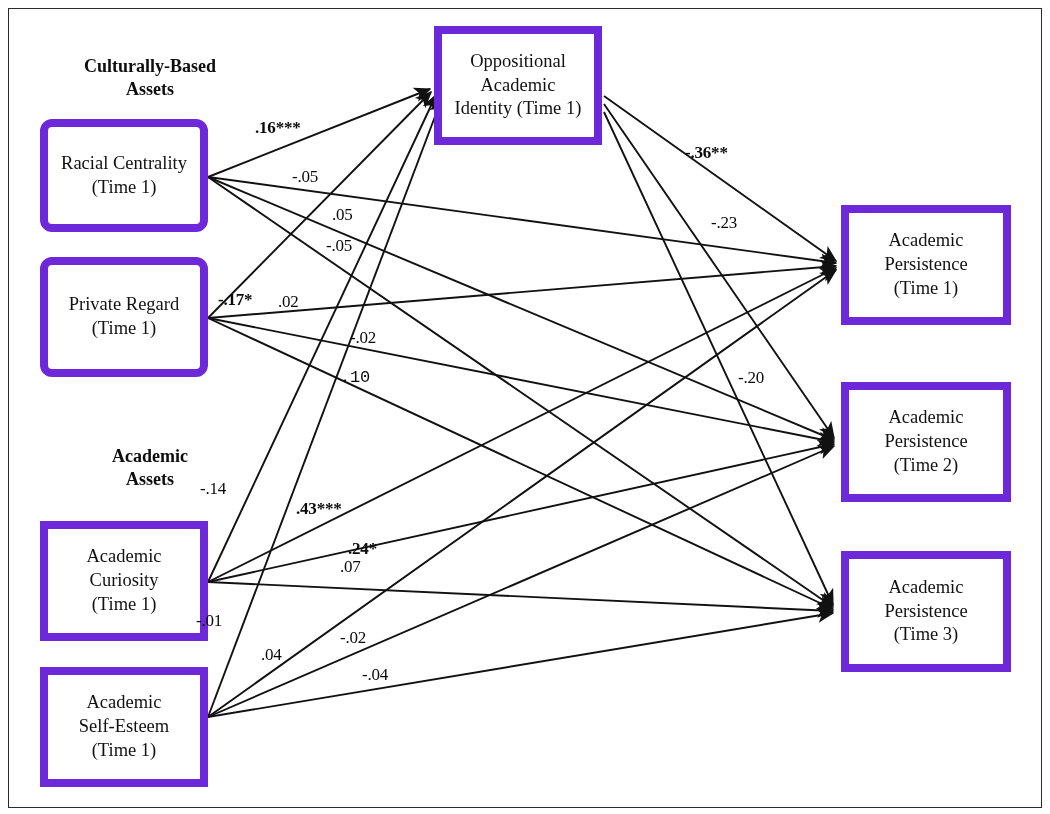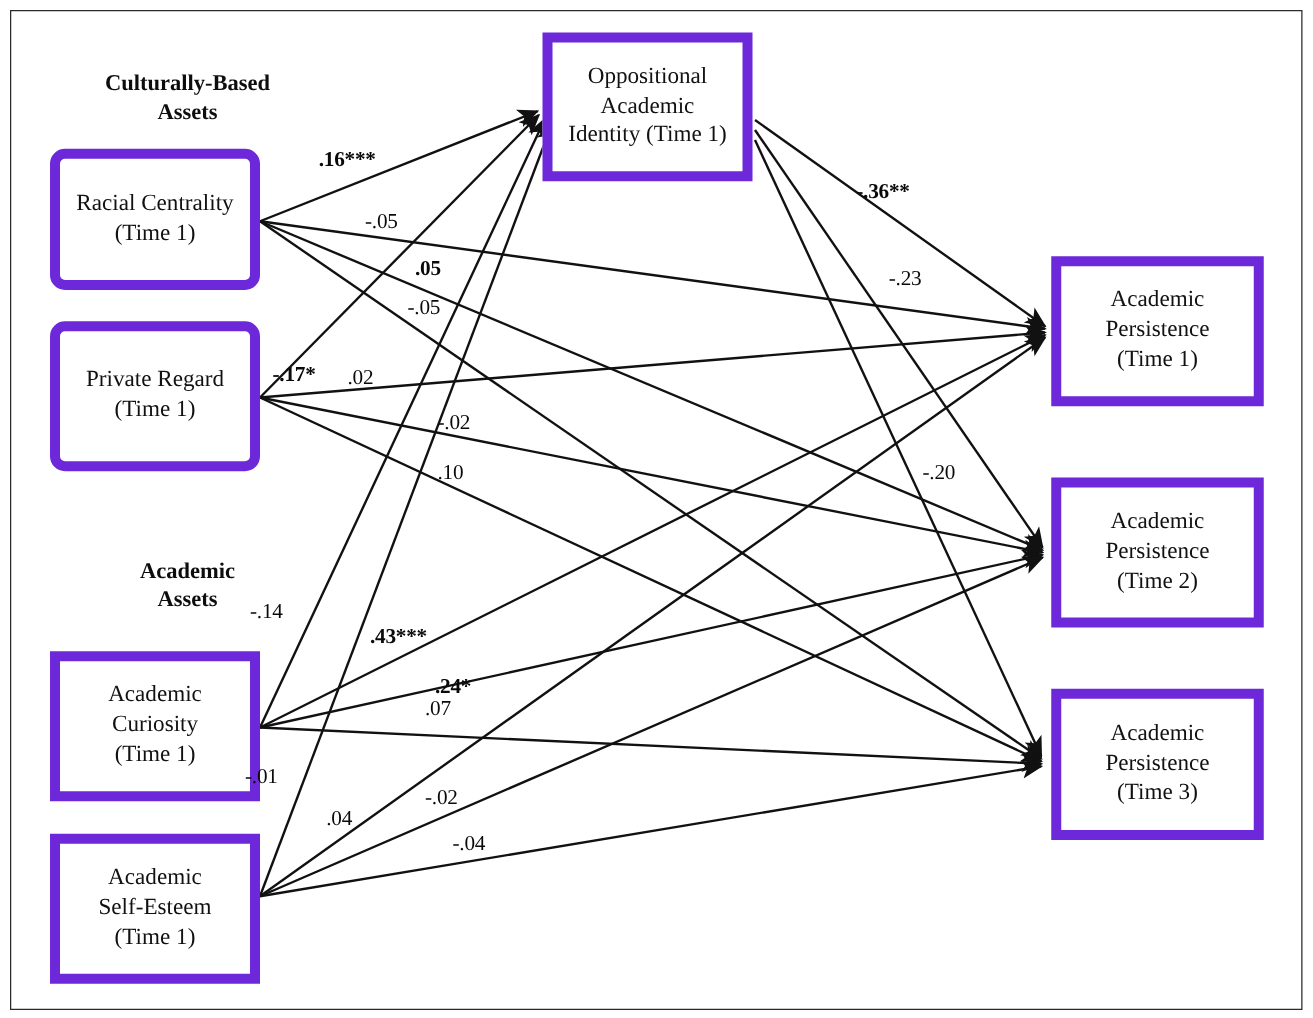--- a/index.html
+++ b/index.html
@@ -164,27 +164,27 @@
   </div>
 
   <div class="node-box" style="left:841px; top:551px; width:170px; height:121px;">
     <span class="node-label">Academic
 Persistence
 (Time 3)</span>
   </div>
 
   <div class="path-label bold" style="left:255px; top:118px;">.16***</div>
   <div class="path-label" style="left:292px; top:167px;">-.05</div>
-  <div class="path-label" style="left:332px; top:205px;font-weight:bold;">.05</div>
+  <div class="path-label" style="left:332px; top:205px;">.05</div>
   <div class="path-label" style="left:326px; top:236px;">-.05</div>
 
   <div class="path-label bold" style="left:218px; top:250px;margin-top:40px;">-.17*</div>
   <div class="path-label" style="left:278px; top:292px;">.02</div>
   <div class="path-label" style="left:350px; top:328px;">-.02</div>
-  <div class="path-label" style="left:350px; top:368px;">.10</div>
+  <div class="path-label" style="left:340px; top:368px;font-family:Liberation Mono, monospace;">.10</div>
 
   <div class="path-label" style="left:200px; top:479px;">-.14</div>
   <div class="path-label bold" style="left:296px; top:499px;">.43***</div>
   <div class="path-label bold" style="left:348px; top:498px;margin-top:41px;">.24*</div>
   <div class="path-label" style="left:340px; top:557px;">.07</div>
 
   <div class="path-label" style="left:196px; top:611px;">-.01</div>
   <div class="path-label" style="left:261px; top:645px;">.04</div>
   <div class="path-label" style="left:340px; top:628px;">-.02</div>
   <div class="path-label" style="left:362px; top:665px;">-.04</div>

